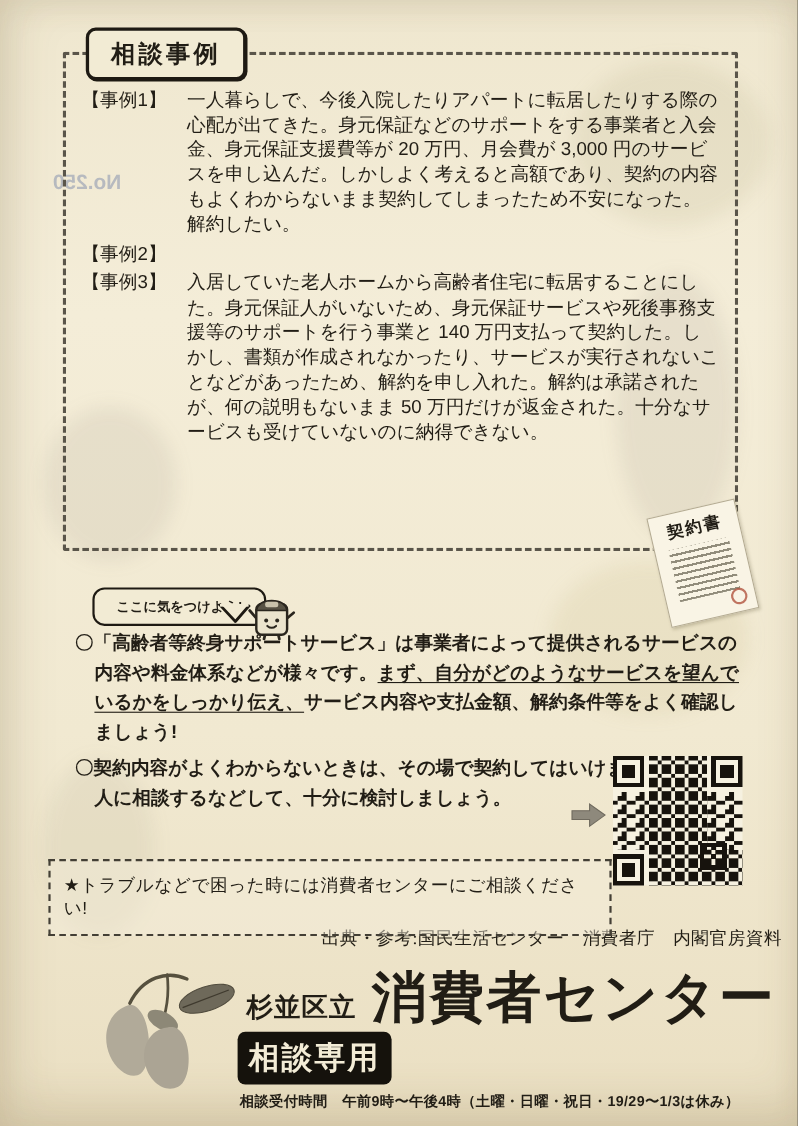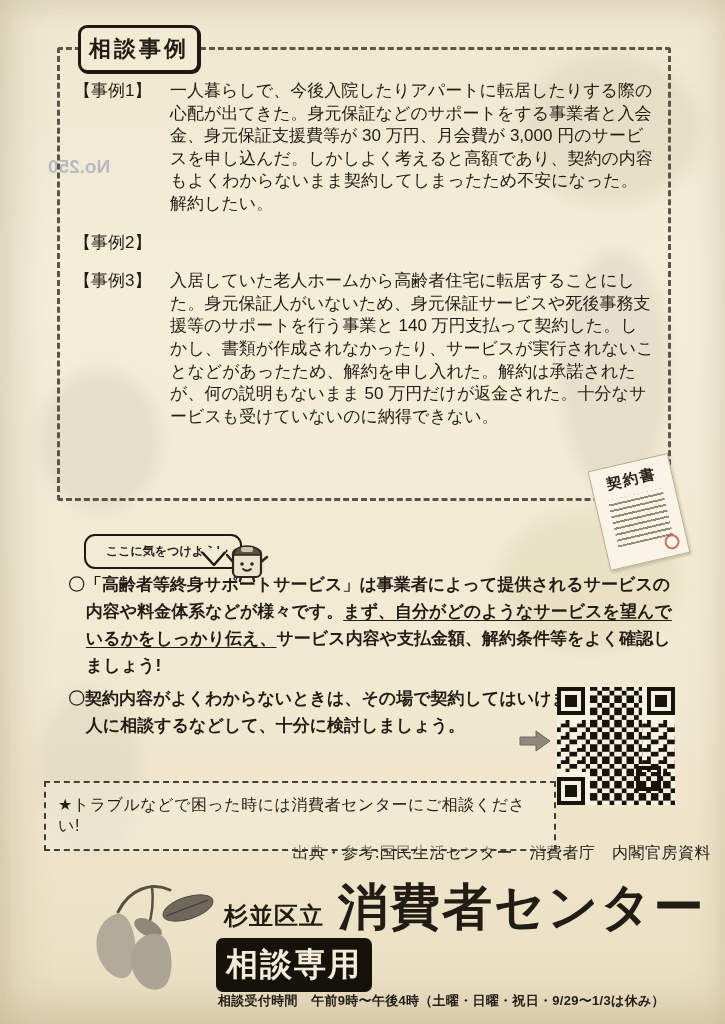--- a/index.html
+++ b/index.html
@@ -15,29 +15,29 @@
   .bleed-250{left:48px;top:156px;transform:scaleX(-1);color:rgba(88,108,158,.38);font-weight:bold;font-size:19px;filter:blur(.4px);}
   .blob{border-radius:50%;filter:blur(8px);}
   .blob1{left:520px;top:55px;width:180px;height:150px;background:rgba(160,145,95,.12);}
   .blob2{left:560px;top:250px;width:110px;height:240px;background:rgba(120,112,95,.10);}
   .blob3{left:40px;top:370px;width:120px;height:140px;background:rgba(120,112,95,.10);}
   .blob4{left:500px;top:510px;width:180px;height:140px;background:rgba(185,165,95,.12);}
   .blob5{left:40px;top:690px;width:100px;height:160px;background:rgba(120,112,95,.08);}
   
   .badge{
     position:absolute;left:78px;top:25px;background:#f2ebd4;
-    border:3px solid #1e1a13;border-radius:9px;padding:6px 8px;
+    border:3px solid #1e1a13;border-radius:9px;padding:6px 20px;
     font-size:22px;font-weight:bold;letter-spacing:3px;z-index:3;
     box-shadow:1px 1px 0 #1e1a13;
   }
   
   .case-box{
     position:absolute;left:57px;top:47px;width:614px;height:454px;box-sizing:border-box;
     border:3px dashed #5a554a;border-radius:3px;
-    padding:30px 14px 8px 14px;display:flex;flex-direction:column;gap:16px;z-index:2;
+    padding:30px 14px 8px 14px;display:flex;flex-direction:column;gap:4px;z-index:2;
   }
   .case{display:flex;font-size:17px;line-height:1.33;}
   .case-label{flex:0 0 96px;white-space:nowrap;}
   .case-text{flex:1;}
   
   .bubble{
     position:absolute;left:84px;top:520px;background:#f2ebd4;
     border:2.5px solid #1e1a13;border-radius:11px;padding:7px 20px;
     font-size:12px;font-weight:bold;z-index:3;margin-top:14px;
   }
@@ -58,21 +58,21 @@
     font-size:16px;font-weight:normal;letter-spacing:.5px;z-index:3;background:rgba(244,238,220,.45);
   }
   
   .source{position:absolute;left:16px;top:843px;width:695px;text-align:right;font-family:"Liberation Serif","DejaVu Serif",serif;font-size:16px;letter-spacing:.5px;z-index:2;}
   
   .cherries{position:absolute;left:90px;top:876px;z-index:2;}
   .org-row{position:absolute;left:224px;top:874px;display:flex;align-items:baseline;gap:14px;z-index:3;white-space:nowrap;}
   .org-prefix{font-size:24px;font-weight:900;letter-spacing:1px;}
   .org-name{font-size:50px;font-weight:900;letter-spacing:2px;}
   .phone-row{position:absolute;left:216px;top:938px;display:flex;align-items:center;gap:10px;z-index:3;}
-  .phone-label{background:#15120c;color:#f3ecd6;font-size:32px;font-weight:bold;padding:5px 10px;border-radius:7px;letter-spacing:2px;text-align:center;}
+  .phone-label{background:#15120c;color:#f3ecd6;font-size:28px;font-weight:bold;padding:5px 10px;border-radius:7px;letter-spacing:2px;text-align:center;}
   .phone-number{font-size:41px;font-weight:bold;letter-spacing:2px;white-space:nowrap;}
   .hours{position:absolute;left:218px;top:992px;font-size:13px;font-weight:bold;letter-spacing:.3px;z-index:3;white-space:nowrap;}
   
   .contract{
     position:absolute;left:598px;top:461px;width:82px;height:102px;box-sizing:border-box;
     background:#f9f4e5;border:1px solid #b5ac93;transform:rotate(-13deg);
     box-shadow:1px 2px 3px rgba(60,50,20,.22);z-index:3;text-align:center;
   }
   .contract-title{font-size:15px;font-weight:900;letter-spacing:2px;margin-top:7px;}
   .contract-lines{width:56px;height:48px;margin:6px auto 0;
@@ -89,21 +89,21 @@
   <div class="bleed blob blob2"></div>
   <div class="bleed blob blob3"></div>
   <div class="bleed blob blob4"></div>
   <div class="bleed blob blob5"></div>
 
   <div class="badge">相談事例</div>
 
   <div class="case-box">
     <div class="case">
       <span class="case-label">【事例1】</span>
-      <span class="case-text">一人暮らしで、今後入院したりアパートに転居したりする際の心配が出てきた。身元保証などのサポートをする事業者と入会金、身元保証支援費等が 30 万円、月会費が 3,000 円のサービスを申し込んだ。しかしよく考えると高額であり、契約の内容もよくわからないまま契約してしまったため不安になった。解約したい。</span>
+      <span class="case-text">一人暮らしで、今後入院したりアパートに転居したりする際の心配が出てきた。身元保証などのサポートをする事業者と入会金、身元保証支援費等が 20 万円、月会費が 3,000 円のサービスを申し込んだ。しかしよく考えると高額であり、契約の内容もよくわからないまま契約してしまったため不安になった。解約したい。</span>
     </div>
     <div class="case">
       <span class="case-label">【事例2】</span>
     </div>
     <div class="case">
       <span class="case-label">【事例3】</span>
       <span class="case-text">入居していた老人ホームから高齢者住宅に転居することにした。身元保証人がいないため、身元保証サービスや死後事務支援等のサポートを行う事業と 140 万円支払って契約した。しかし、書類が作成されなかったり、サービスが実行されないことなどがあったため、解約を申し入れた。解約は承諾されたが、何の説明もないまま 50 万円だけが返金された。十分なサービスも受けていないのに納得できない。</span>
     </div>
   </div>
 
@@ -191,15 +191,15 @@
 
   <div class="org-row">
     <span class="org-prefix">杉並区立</span>
     <span class="org-name">消費者センター</span>
   </div>
 
   <div class="phone-row">
     <span class="phone-label">相談専用</span>
   </div>
 
-  <div class="hours">相談受付時間　午前9時〜午後4時（土曜・日曜・祝日・9/29〜1/3は休み）</div>
+  <div class="hours">相談受付時間　午前9時〜午後4時（土曜・日曜・祝日・19/29〜1/3は休み）</div>
 
 </div>
 
 </body></html>

